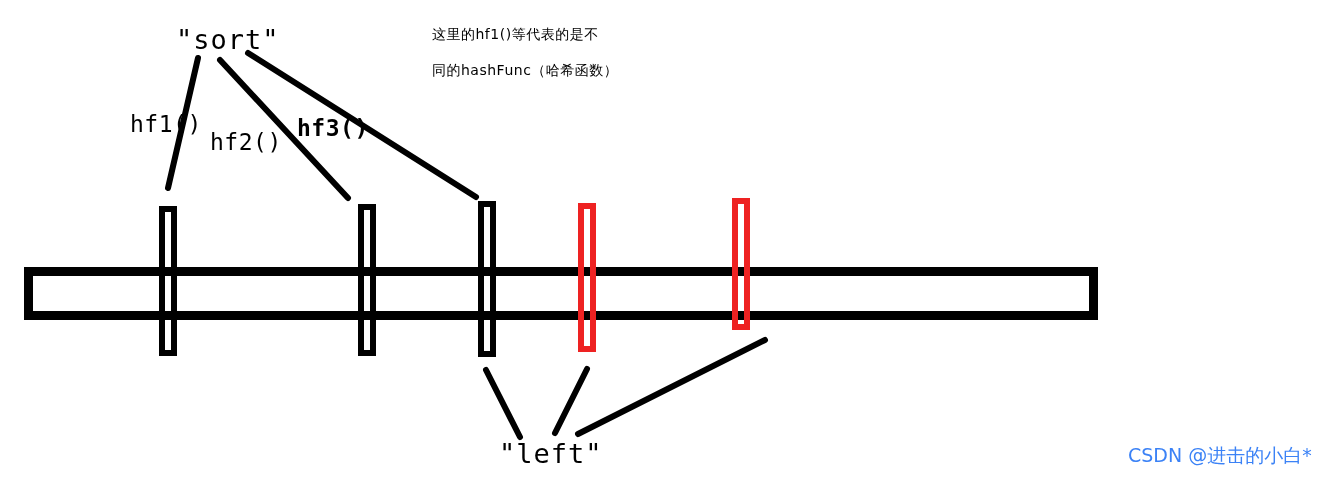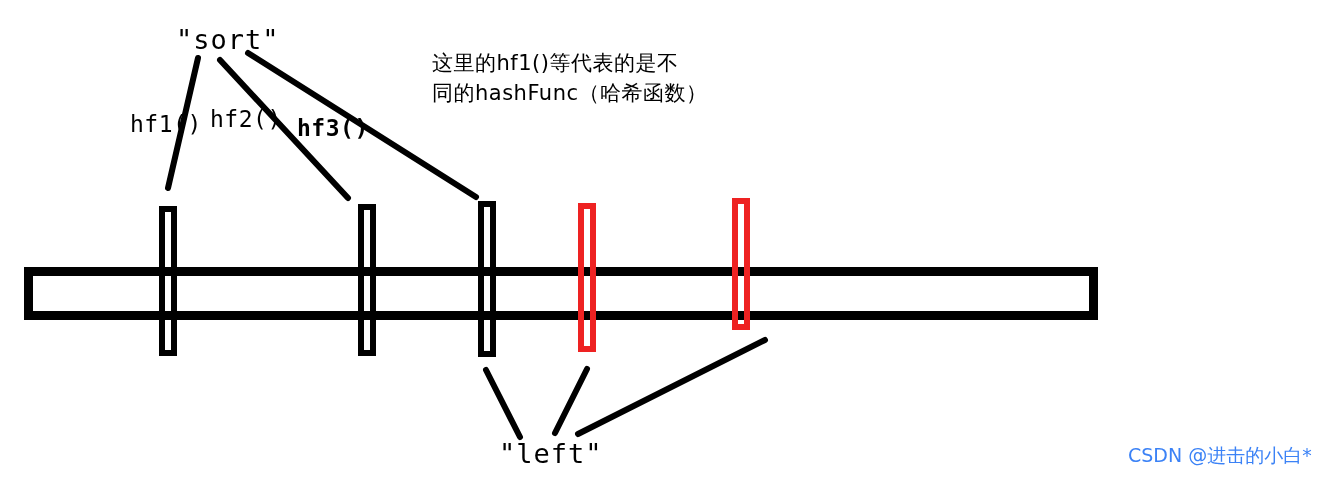--- a/index.html
+++ b/index.html
@@ -47,27 +47,27 @@
     left: 499px;
     top: 440px;
     font-size: 27px;
     letter-spacing: 1px;
   }
   .hf-label {
     font-size: 23px;
     letter-spacing: 0.5px;
   }
   #label-hf1 { left: 130px; top: 113px; }
-  #label-hf2 { left: 210px; top: 108px; }
+  #label-hf2 { left: 210px; top: 131px; }
   #label-hf3 { left: 297px; top: 117px; font-weight: bold; }
   #note-hash {
     left: 432px;
-    top: 48px;
-    font-size: 21px;
-    line-height: 30px;
+    top: 16px;
+    font-size: 14px;
+    line-height: 36px;
   }
   #note-principle {
     left: 769px;
     top: 50px;
     font-size: 21px;
     line-height: 34px;
   }
   #watermark {
     left: 1128px;
     top: 446px;

